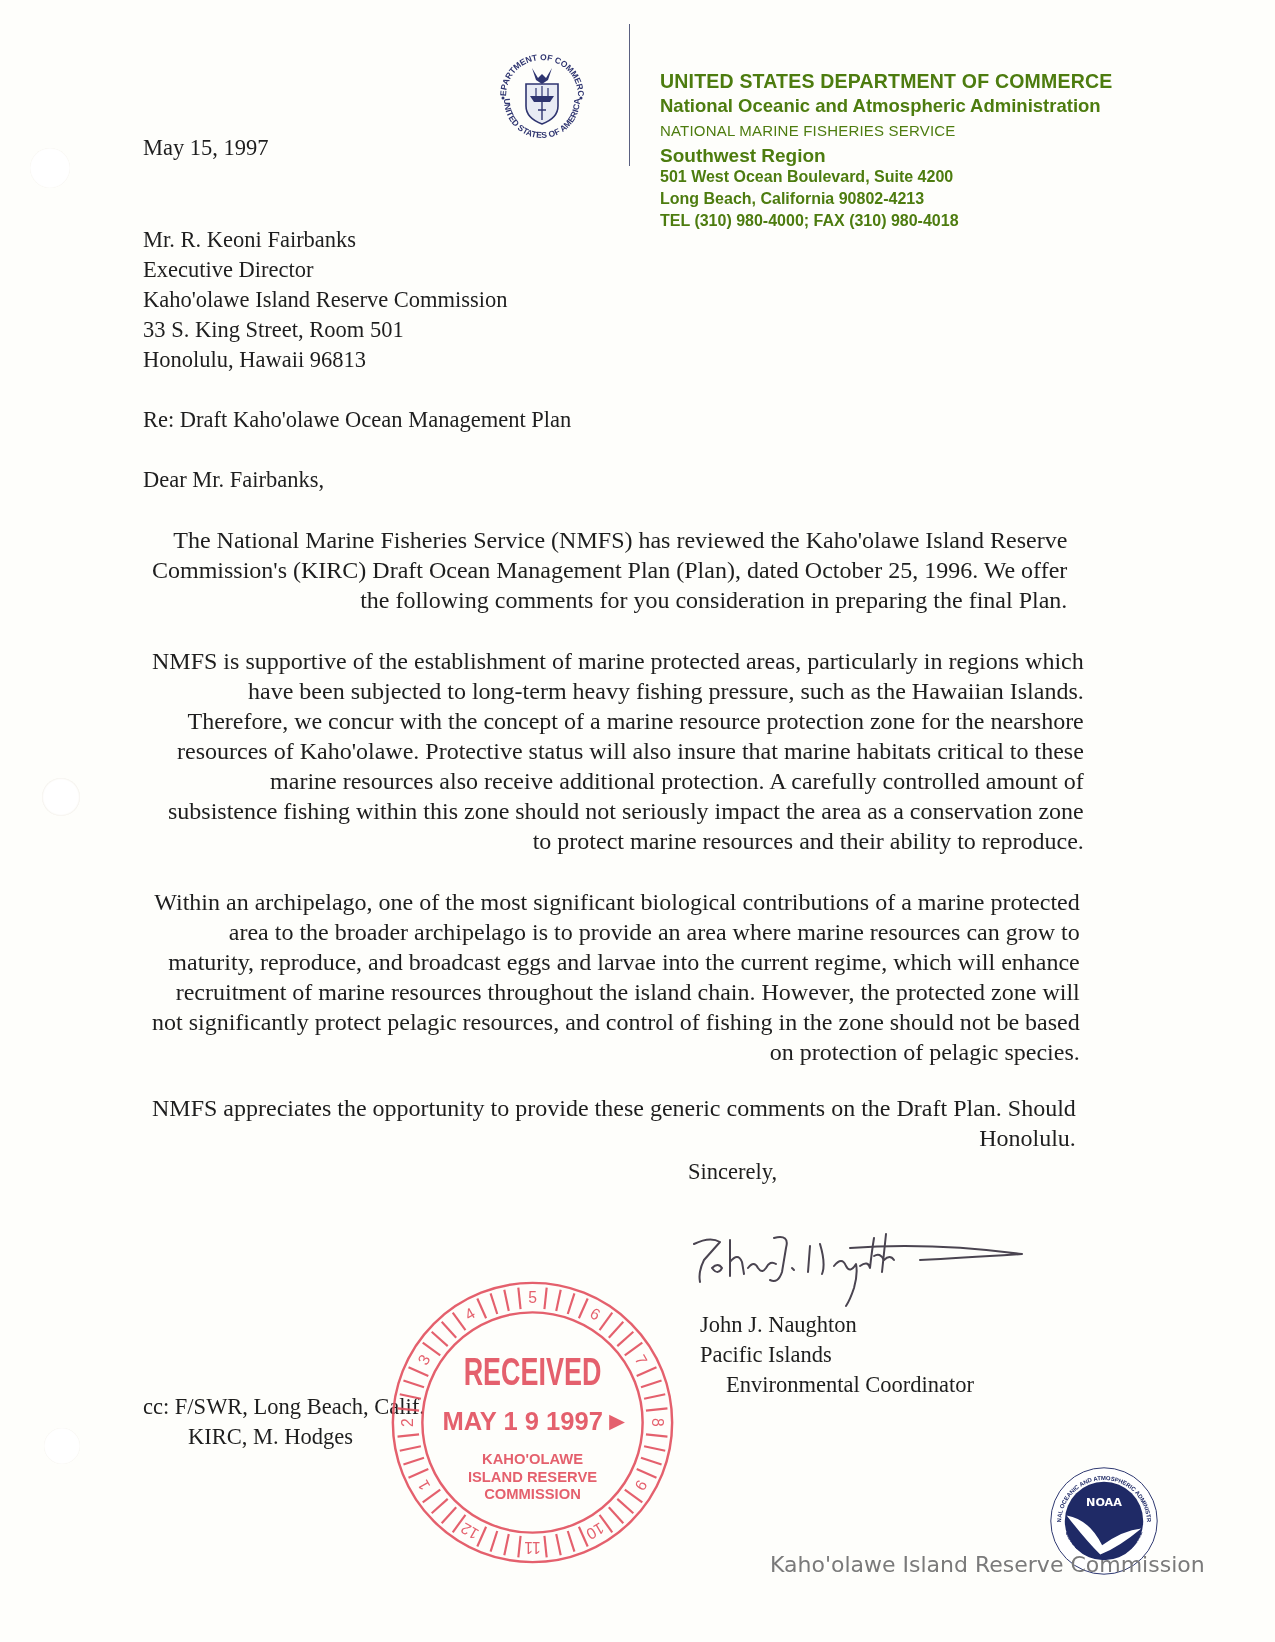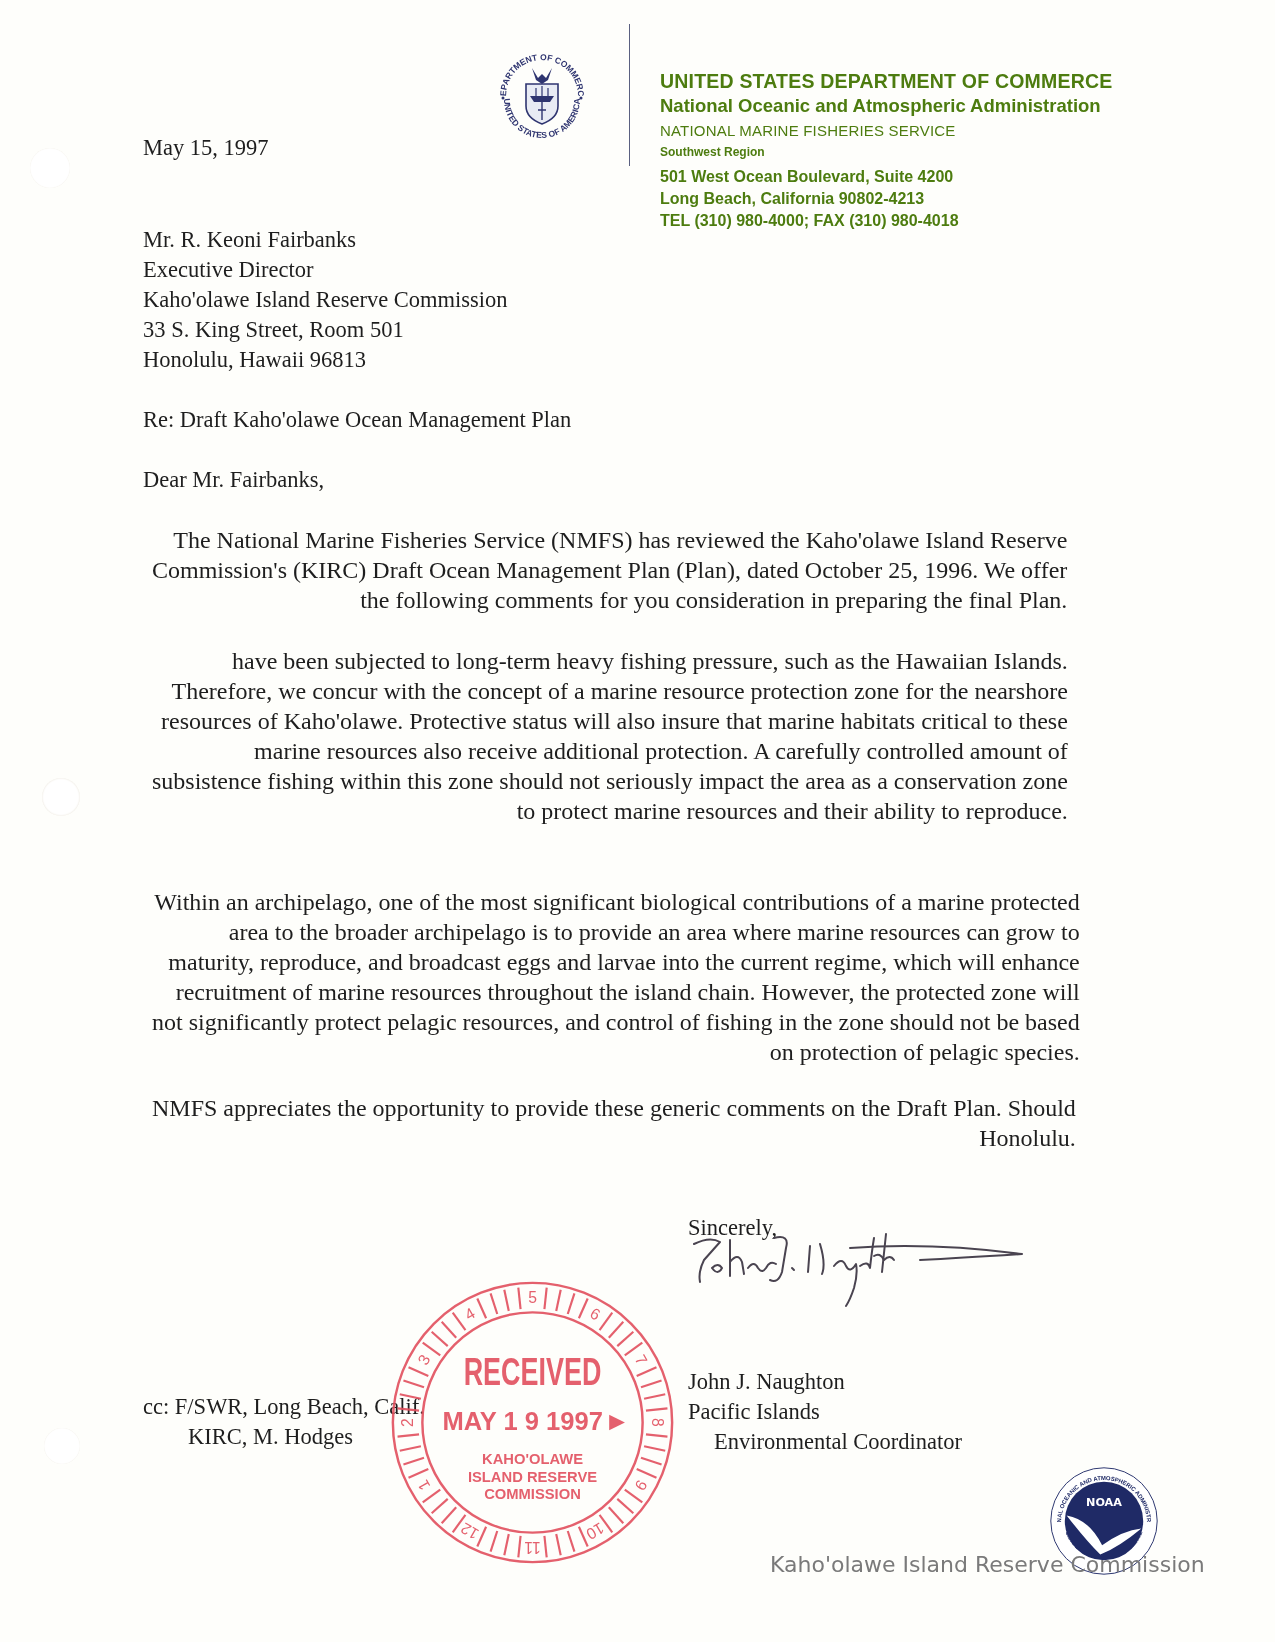--- a/index.html
+++ b/index.html
@@ -13,42 +13,42 @@
   .hole { position: absolute; border-radius: 50%; background: #ffffff; box-shadow: inset 0 0 2px #e6e0d4; }
   .hole.faint { box-shadow: inset 0 0 1px #ece8df; }
 
   
   .seal { left: 492px; top: 44px; width: 100px; height: 100px; }
   .lh-divider { left: 629px; top: 24px; width: 1px; height: 142px; background: #5a6080; }
   .lh { left: 660px; font-family: "Liberation Sans", "DejaVu Sans", sans-serif; color: #4d7c0f; white-space: nowrap; }
   .lh-1 { top: 70px; font-size: 19.5px; font-weight: bold; letter-spacing: 0.2px; }
   .lh-2 { top: 95px; font-size: 18.5px; font-weight: bold; }
   .lh-3 { top: 122px; font-size: 15px; font-weight: normal; letter-spacing: 0.2px; }
-  .lh-4 { top: 145px; font-size: 12px; font-weight: bold; }
+  .lh-4 { top: 145px; font-size: 19px; font-weight: bold; }
   .lh-5 { top: 168px; font-size: 16px; font-weight: bold; text-align: right; }
   .lh-6 { top: 190px; font-size: 16px; font-weight: bold; }
   .lh-7 { top: 212px; font-size: 16px; font-weight: bold; }
 
   .txt { left: 143px; font-size: 22.5px; line-height: 30px; white-space: nowrap; }
   .date { top: 133px; }
   .addr { top: 225px; }
   .addr div { height: 30px; }
   .re { top: 405px; }
   .salutation { top: 465px; }
 
   .para { left: 152px; font-size: 24px; line-height: 30px; white-space: nowrap; text-align: right; }
   .para div { height: 30px; }
   .p1 { top: 525px; }
   .p2 { top: 646px; }
   .p3 { top: 887px; }
   .p4 { top: 1093px; }
 
   .closing { left: 688px; font-size: 22.5px; line-height: 30px; white-space: nowrap; }
-  .sincerely { top: 1213px; }
-  .signer { top: 1367px; }
+  .sincerely { top: 1157px; }
+  .signer { top: 1310px; margin-left: 12px; }
   .signer div { height: 30px; }
   .signer .indent { padding-left: 26px; }
 
   .signature { left: 690px; top: 1232px; width: 340px; height: 85px; }
 
   .cc { left: 143px; top: 1392px; font-size: 22.5px; line-height: 30px; white-space: nowrap; }
   .cc div { height: 30px; }
   .cc .indent { padding-left: 45px; }
 
   .stamp { left: 385px; top: 1275px; width: 295px; height: 295px; }
@@ -105,20 +105,21 @@
 
 <div class="abs txt re">Re:  Draft Kaho'olawe Ocean Management Plan</div>
 <div class="abs txt salutation">Dear Mr. Fairbanks,</div>
 
 <div class="abs para p1">
   <div>The National Marine Fisheries Service (NMFS) has reviewed the Kaho'olawe Island Reserve</div>
   <div>Commission's (KIRC) Draft Ocean Management Plan (Plan), dated October 25, 1996.  We offer</div>
   <div>the following comments for you consideration in preparing the final Plan.</div>
 </div>
 <div class="abs para p2">
+  <div>NMFS is supportive of the establishment of marine protected areas, particularly in regions which</div>
   <div>have been subjected to long-term heavy fishing pressure, such as the Hawaiian Islands.</div>
   <div>Therefore, we concur with the concept of a marine resource protection zone for the nearshore</div>
   <div>resources of Kaho'olawe.  Protective status will also insure that marine habitats critical to these</div>
   <div>marine resources also receive additional protection.   A carefully controlled amount of</div>
   <div>subsistence fishing within this zone should not seriously impact the area as a conservation zone</div>
   <div>to protect marine resources and their ability to reproduce.</div>
 </div>
 <div class="abs para p3">
   <div>Within an archipelago, one of the most significant biological contributions of a marine protected</div>
   <div>area to the broader archipelago is to provide an area where marine resources can grow to</div>

